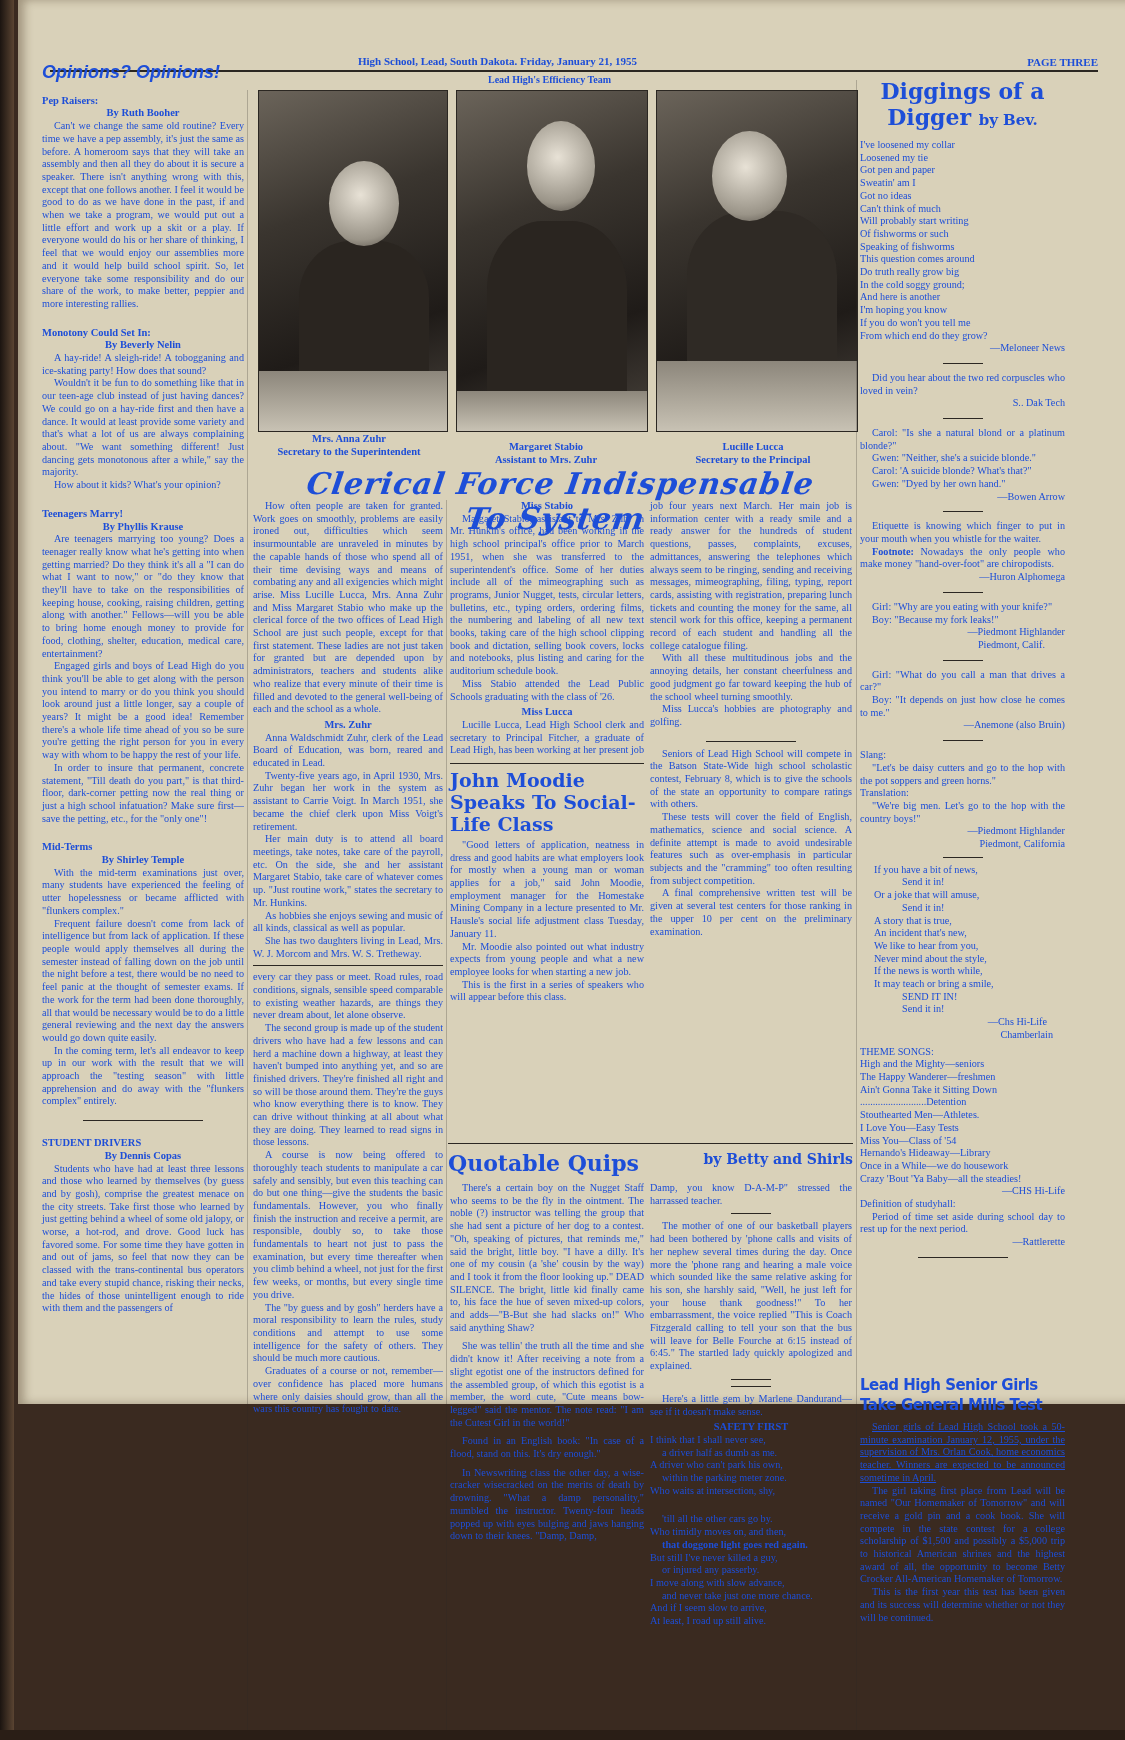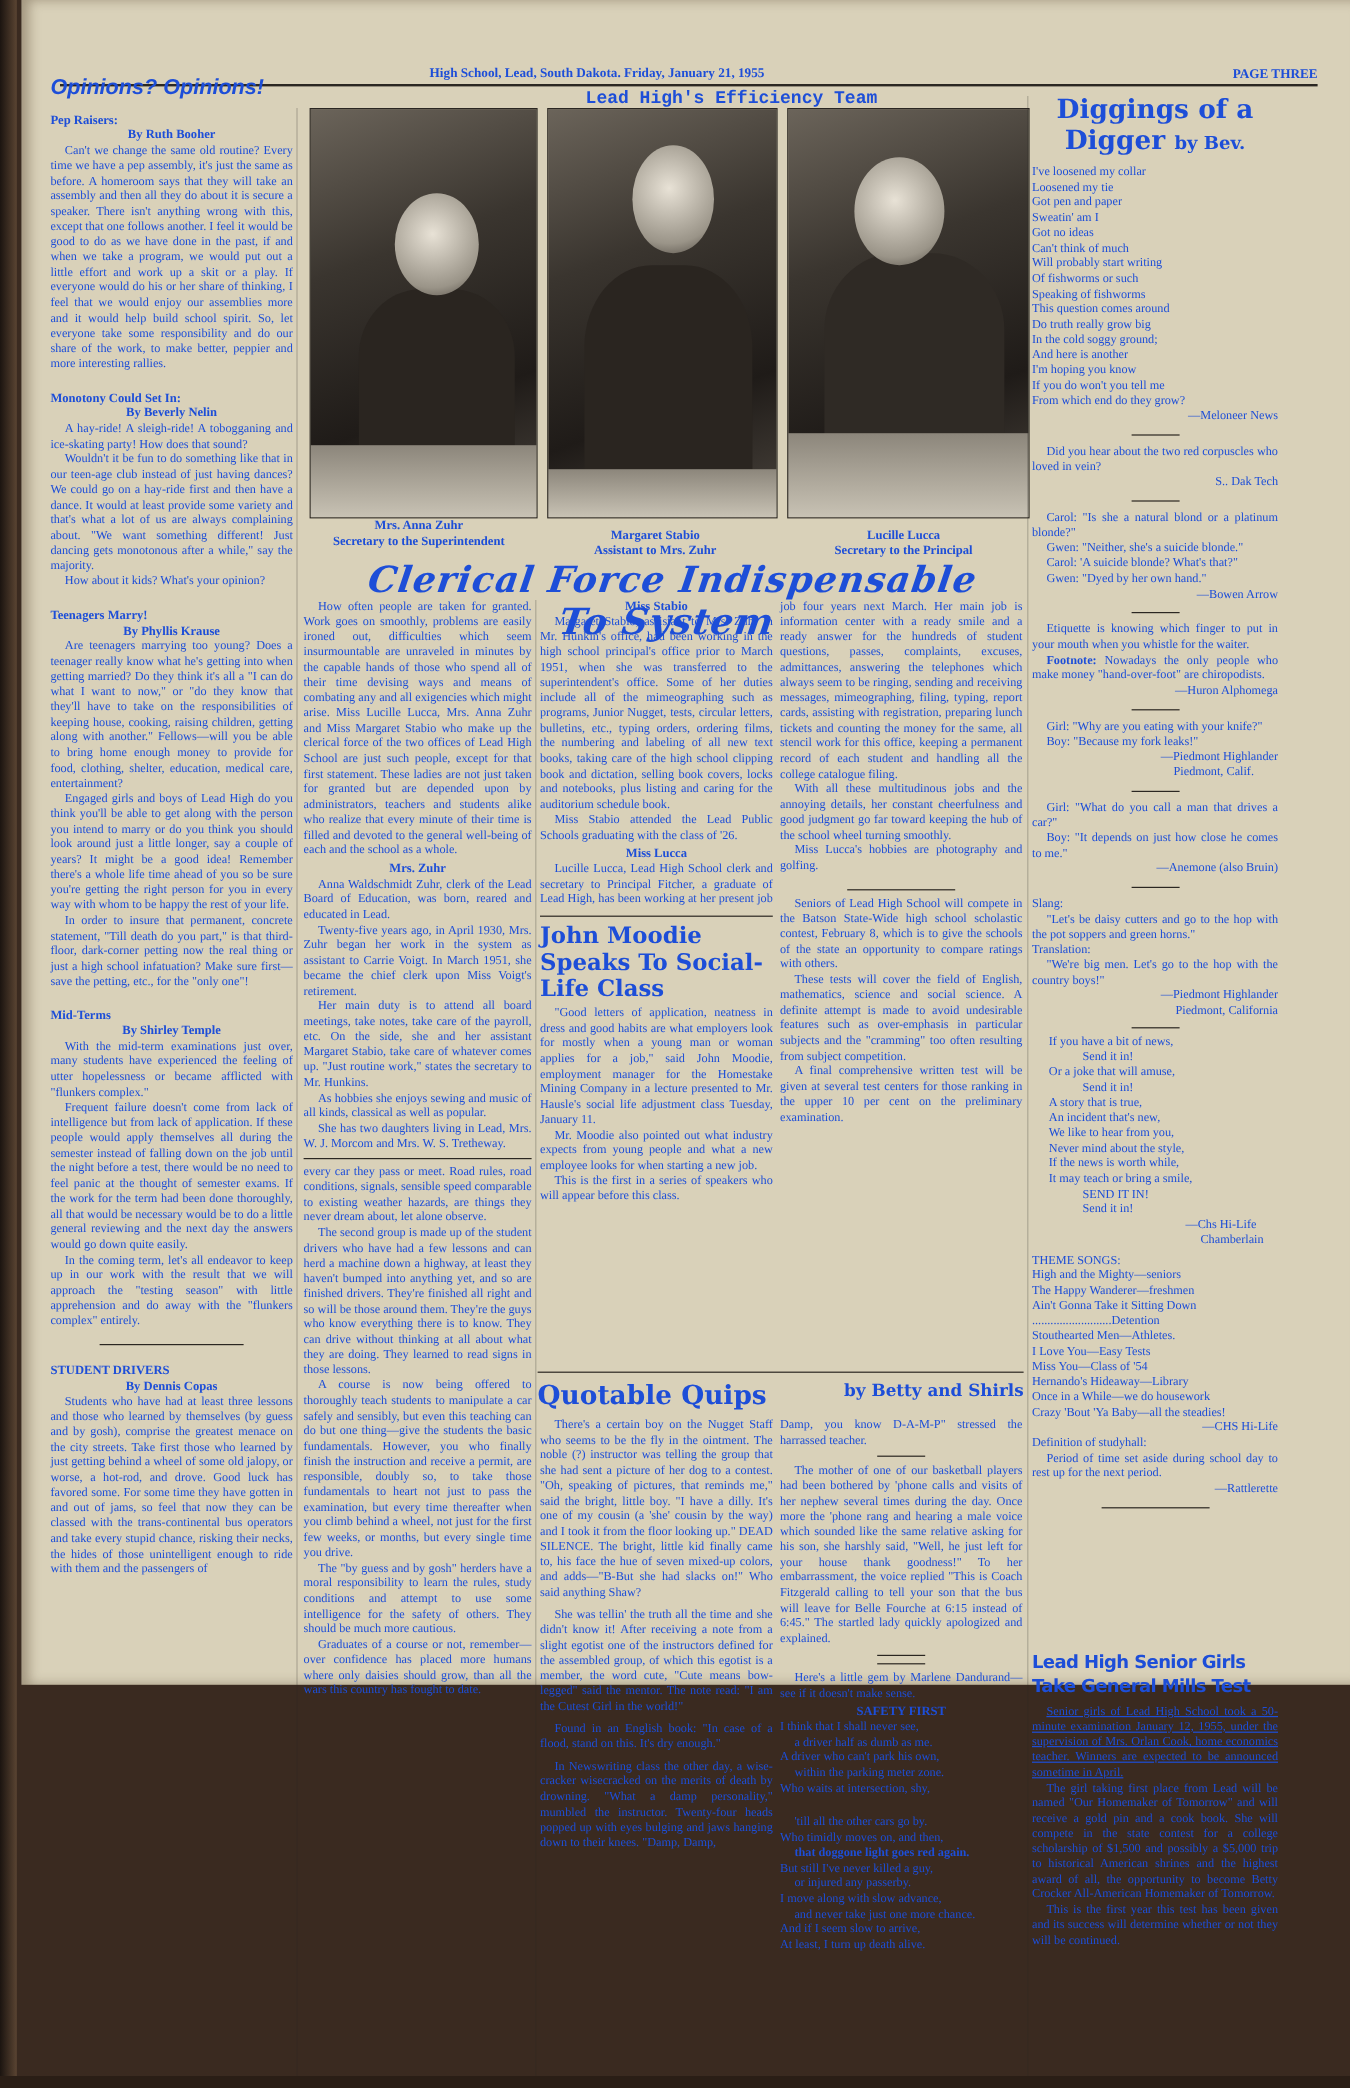--- a/index.html
+++ b/index.html
@@ -48,21 +48,21 @@
   .right-attr { text-align:right; }
   .poem p { text-indent:0; text-align:left; }
   .poem .ind { padding-left:28px; }
   .hang p { text-indent:0; padding-left:16px; text-align:left; }
   .digger-title { font-family:"DejaVu Serif", serif; font-weight:bold; font-size:22px; line-height:26px; text-align:center; }
   .digger-title .by { font-size:15px; }
   .qq-head { position:absolute; left:430px; top:1143px; width:405px; }
   .qq-head .t { font-family:"DejaVu Serif", serif; font-weight:bold; font-size:22px; }
   .qq-head .b { position:absolute; right:0; top:8px; font-family:"DejaVu Serif", serif; font-weight:bold; font-size:14px; }
   .col-divider { position:absolute; border-left:1px solid rgba(43,39,34,.25); }
-  .efficiency { position:absolute; left:470px; top:74px; font-family:Liberation Mono, monospace; font-weight:bold; font-size:15px; }
+  .efficiency { position:absolute; left:470px; top:74px; font-family:Liberation Serif, serif; font-weight:bold; font-size:10px; }
 </style>
 </head>
 <body>
 
 <div class="spine"></div>
 <div class="bottom-edge"></div>
 
 <div class="page">
 
   <div class="masthead">
@@ -203,21 +203,21 @@
       <p class="ind" style="padding-left:12px;">within the parking meter zone.</p>
       <p>Who waits at intersection, shy,</p>
       <p class="ind" style="padding-left:12px;margin-top:16px;">'till all the other cars go by.</p>
       <p>Who timidly moves on, and then,</p>
       <p class="ind" style="padding-left:12px;font-weight:bold;">that doggone light goes red again.</p>
       <p>But still I've never killed a guy,</p>
       <p class="ind" style="padding-left:12px;">or injured any passerby.</p>
       <p>I move along with slow advance,</p>
       <p class="ind" style="padding-left:12px;">and never take just one more chance.</p>
       <p>And if I seem slow to arrive,</p>
-      <p>At least, I turn up death alive.</p>
+      <p>At least, I road up still alive.</p>
     </div>
   </div>
 
   <div class="col-divider" style="left:838px;top:80px;height:1650px;"></div>
 
   <div class="col" style="left:842px;top:78px;width:205px;">
     <div class="digger-title">
       <div>Diggings of a</div>
       <div><span>Digger</span> <span class="by">by Bev.</span></div>
     </div>

